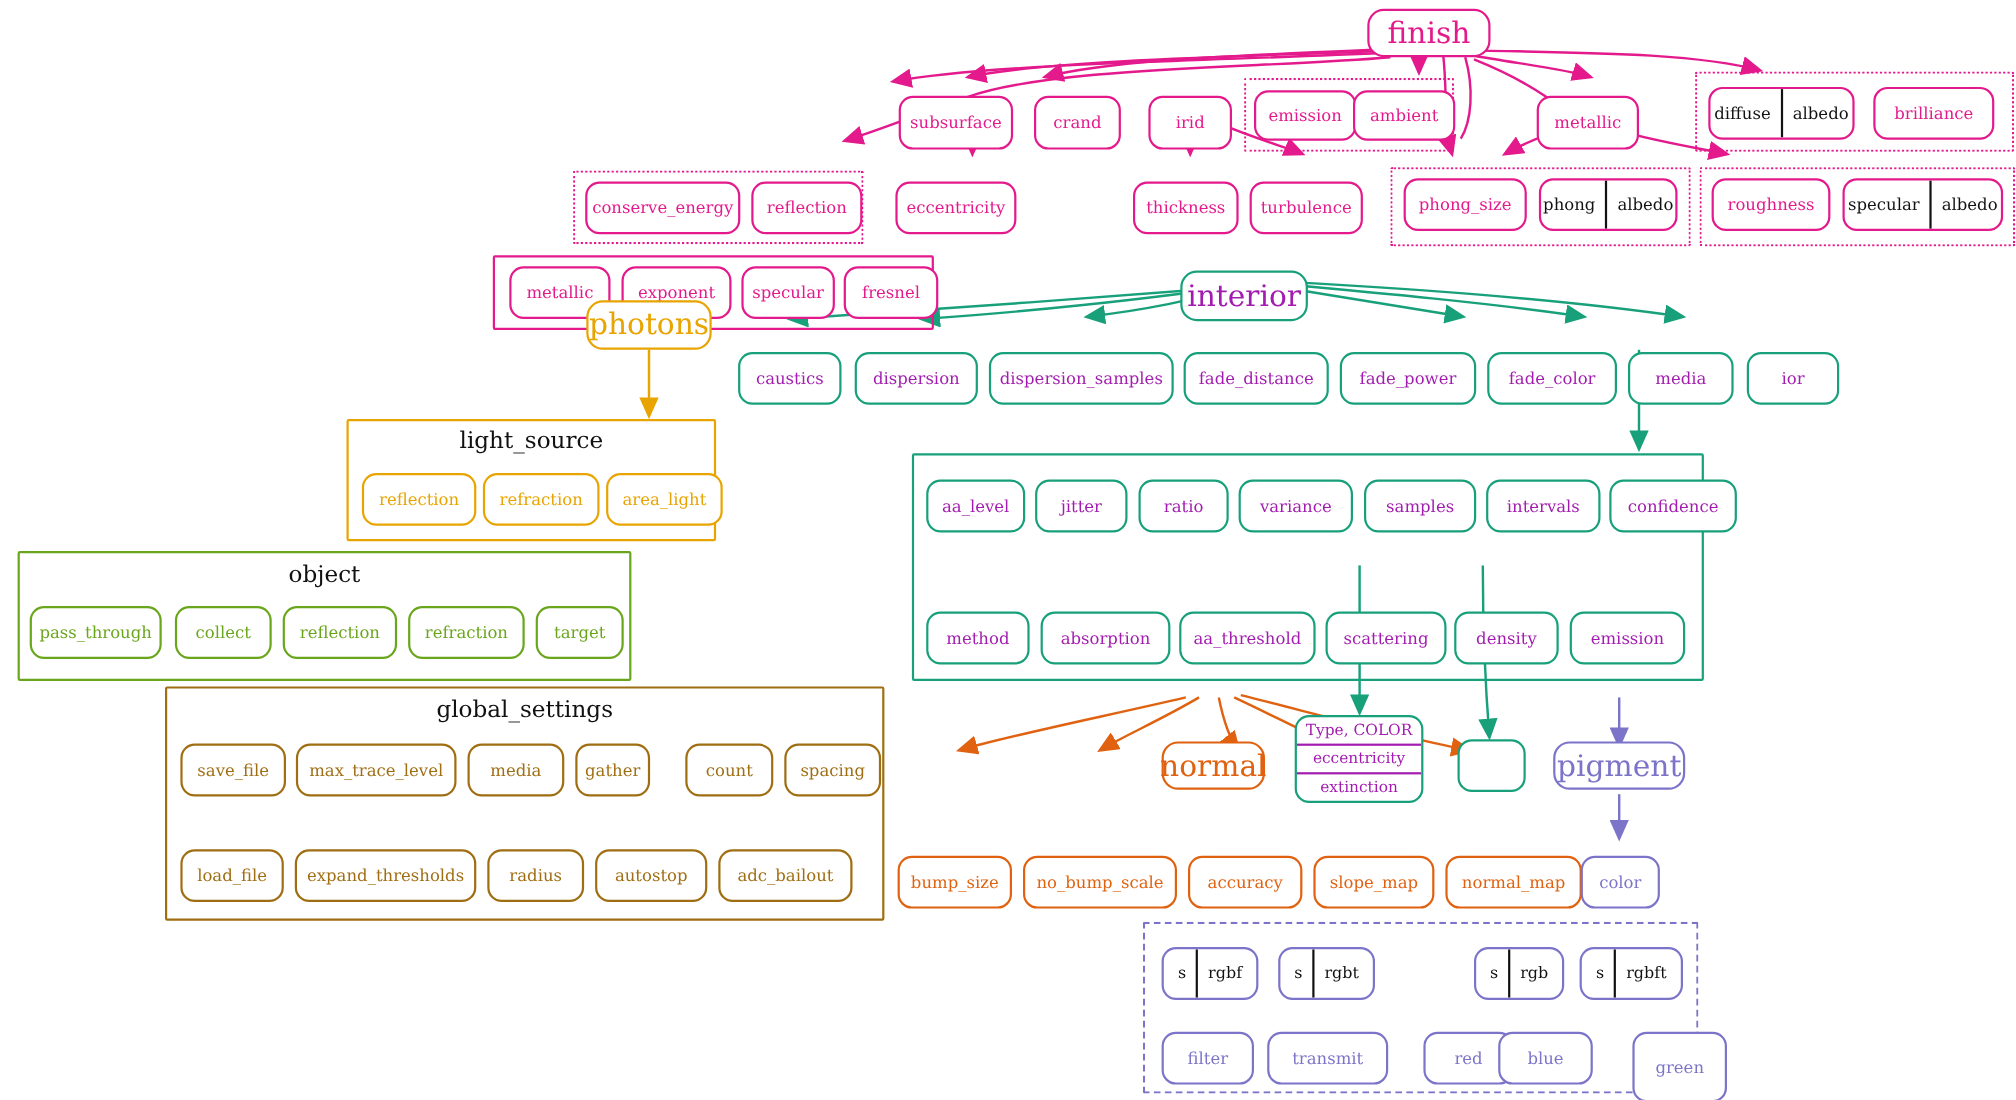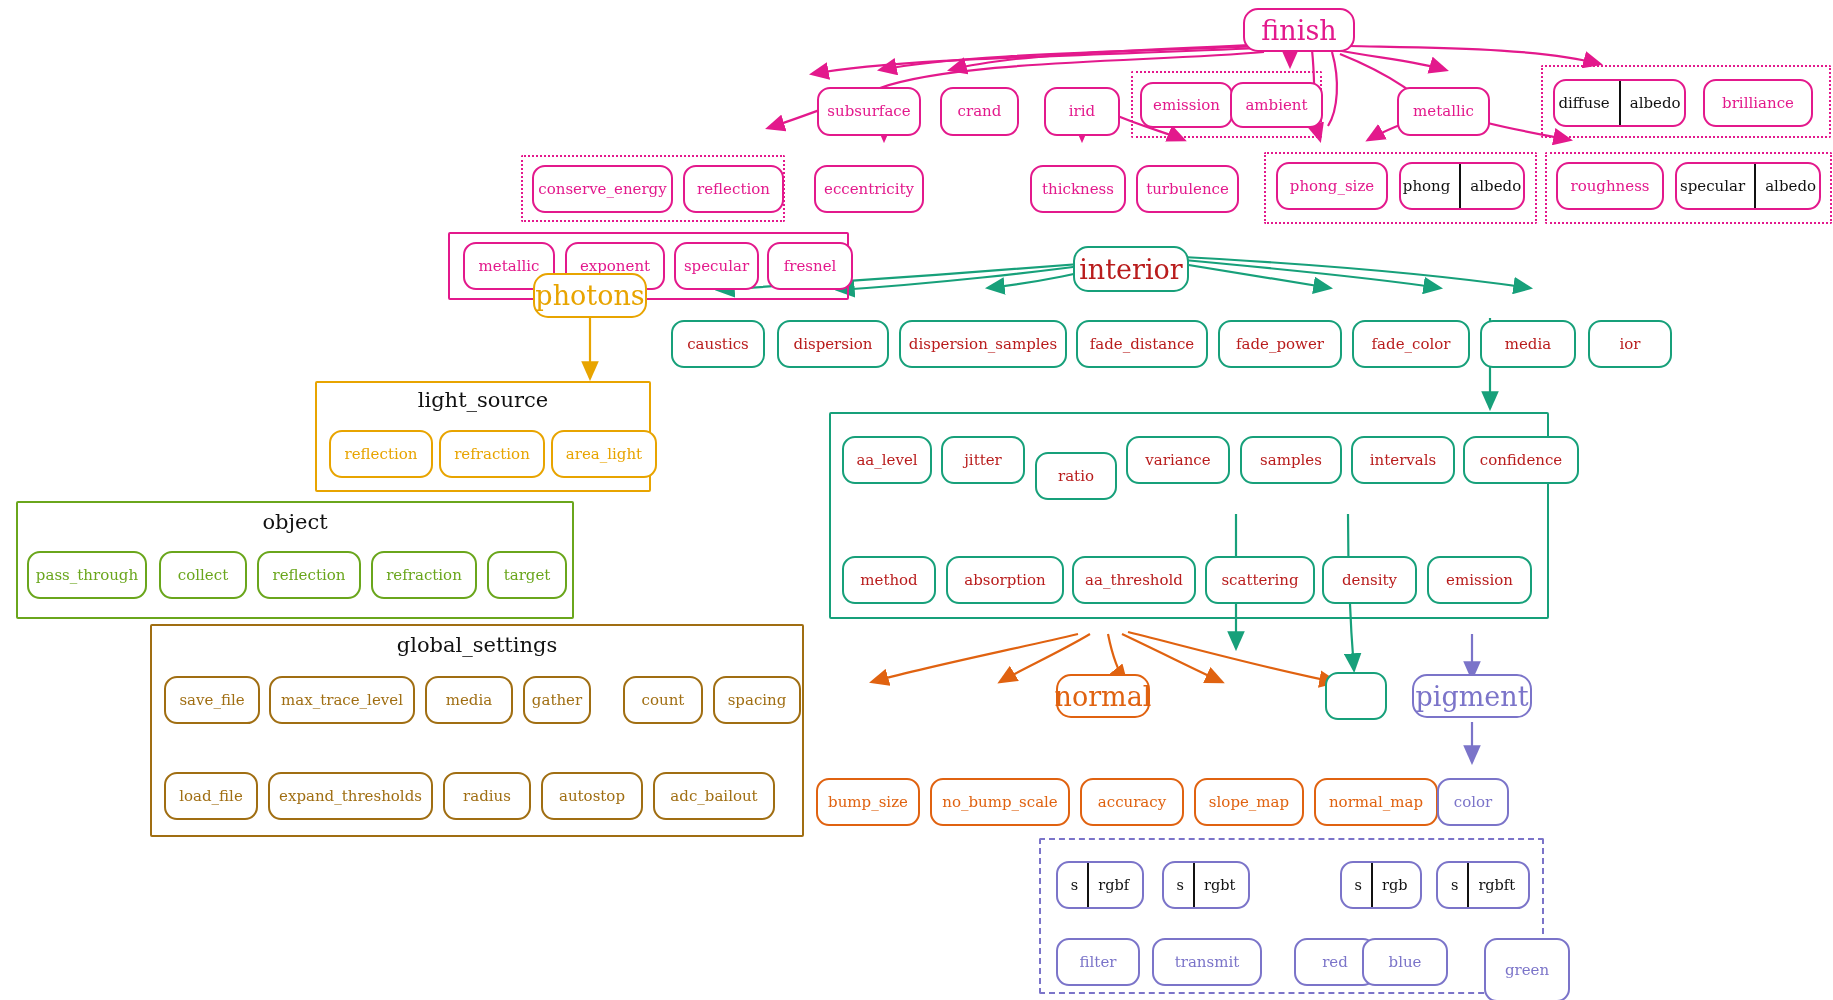--- a/index.html
+++ b/index.html
@@ -34,21 +34,21 @@
   .cluster-label{
     position:absolute;left:0;right:0;top:6px;text-align:center;
     font-size:21px;color:#111;z-index:2;
   }
   .dotted{border-style:dotted;border-width:2.4px;}
   .dashed{border-style:dashed;border-width:2.4px;}
   .solid{border-style:solid;border-width:2.6px;}
 
   
   .c-pink{border-color:#e3198c;color:#e3198c;}
-  .c-green{border-color:#17a07a;color:#b91c1c;}
+  .c-green{border-color:#17a07a;color:#a21caf;}
   .c-orange-y{border-color:#e8a400;color:#e8a400;}
   .c-olive{border-color:#6aa61c;color:#6aa61c;}
   .c-brown{border-color:#a06e12;color:#a06e12;}
   .c-orange{border-color:#e06210;color:#e06210;}
   .c-purple{border-color:#7b74c9;color:#7b74c9;}
 </style>
 </head>
 <body>
 
 <div id="stage">
@@ -209,33 +209,38 @@
   <div class="node c-green" style="left:777px;top:320px;width:112px;height:48px;">dispersion</div>
   <div class="node c-green" style="left:899px;top:320px;width:168px;height:48px;">dispersion_samples</div>
   <div class="node c-green" style="left:1076px;top:320px;width:132px;height:48px;">fade_distance</div>
   <div class="node c-green" style="left:1218px;top:320px;width:124px;height:48px;">fade_power</div>
   <div class="node c-green" style="left:1352px;top:320px;width:118px;height:48px;">fade_color</div>
   <div class="node c-green" style="left:1480px;top:320px;width:96px;height:48px;">media</div>
   <div class="node c-green" style="left:1588px;top:320px;width:84px;height:48px;">ior</div>
 
   <div class="node c-green" style="left:842px;top:436px;width:90px;height:48px;">aa_level</div>
   <div class="node c-green" style="left:941px;top:436px;width:84px;height:48px;">jitter</div>
-  <div class="node c-green" style="left:1035px;top:436px;width:82px;height:48px;margin-top:16px;">ratio</div>
+  <div class="node c-green" style="left:1035px;top:436px;width:82px;height:48px;">ratio</div>
   <div class="node c-green" style="left:1126px;top:436px;width:104px;height:48px;">variance</div>
   <div class="node c-green" style="left:1240px;top:436px;width:102px;height:48px;">samples</div>
   <div class="node c-green" style="left:1351px;top:436px;width:104px;height:48px;">intervals</div>
   <div class="node c-green" style="left:1463px;top:436px;width:116px;height:48px;">confidence</div>
 
   <div class="node c-green" style="left:842px;top:556px;width:94px;height:48px;">method</div>
   <div class="node c-green" style="left:946px;top:556px;width:118px;height:48px;">absorption</div>
   <div class="node c-green" style="left:1072px;top:556px;width:124px;height:48px;">aa_threshold</div>
   <div class="node c-green" style="left:1205px;top:556px;width:110px;height:48px;">scattering</div>
   <div class="node c-green" style="left:1322px;top:556px;width:95px;height:48px;">density</div>
   <div class="node c-green" style="left:1427px;top:556px;width:105px;height:48px;">emission</div>
 
+  <div class="node record c-green" style="left:1177px;top:650px;width:117px;height:80px;">
+    <span>Type, COLOR</span>
+    <span>eccentricity</span>
+    <span>extinction</span>
+  </div>
 
   <div class="node c-green" style="left:1325px;top:672px;width:62px;height:48px;"></div>
 
   <div class="node root c-orange-y" style="left:533px;top:273px;width:114px;height:45px;">photons</div>
 
   <div class="node c-orange-y" style="left:329px;top:430px;width:104px;height:48px;">reflection</div>
   <div class="node c-orange-y" style="left:439px;top:430px;width:106px;height:48px;">refraction</div>
   <div class="node c-orange-y" style="left:551px;top:430px;width:106px;height:48px;">area_light</div>
 
   <div class="node c-olive" style="left:27px;top:551px;width:120px;height:48px;">pass_through</div>

